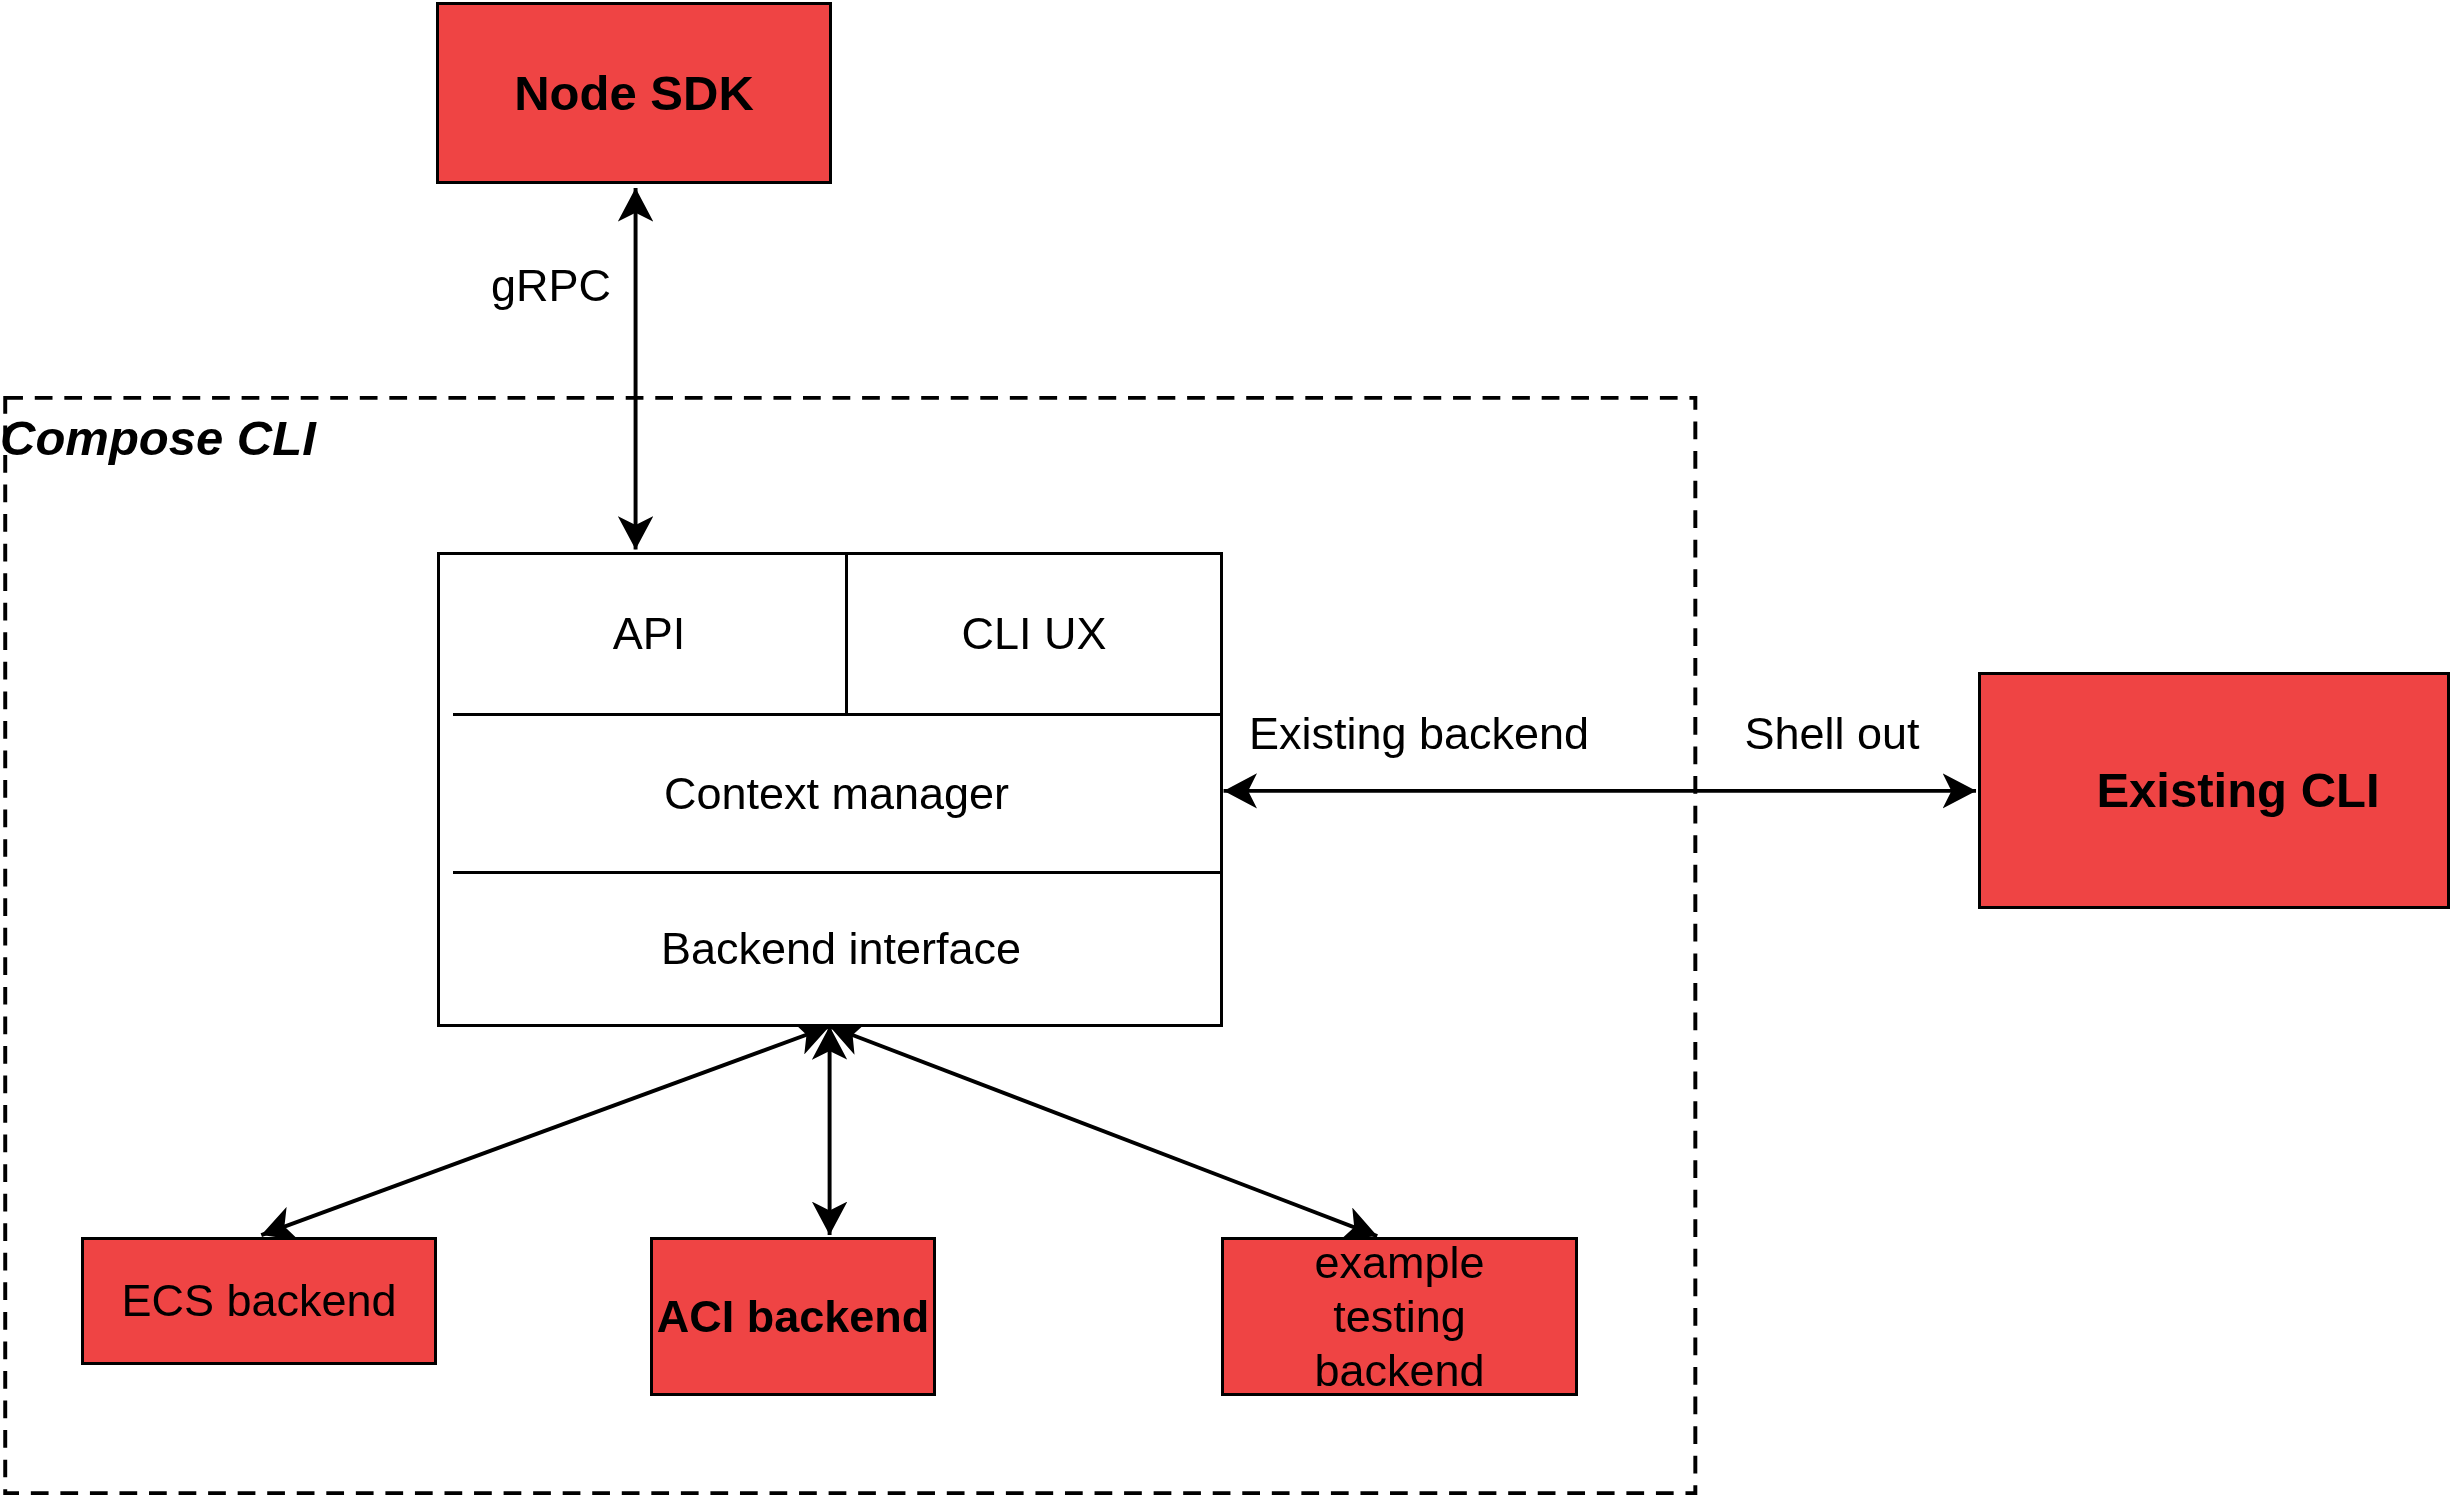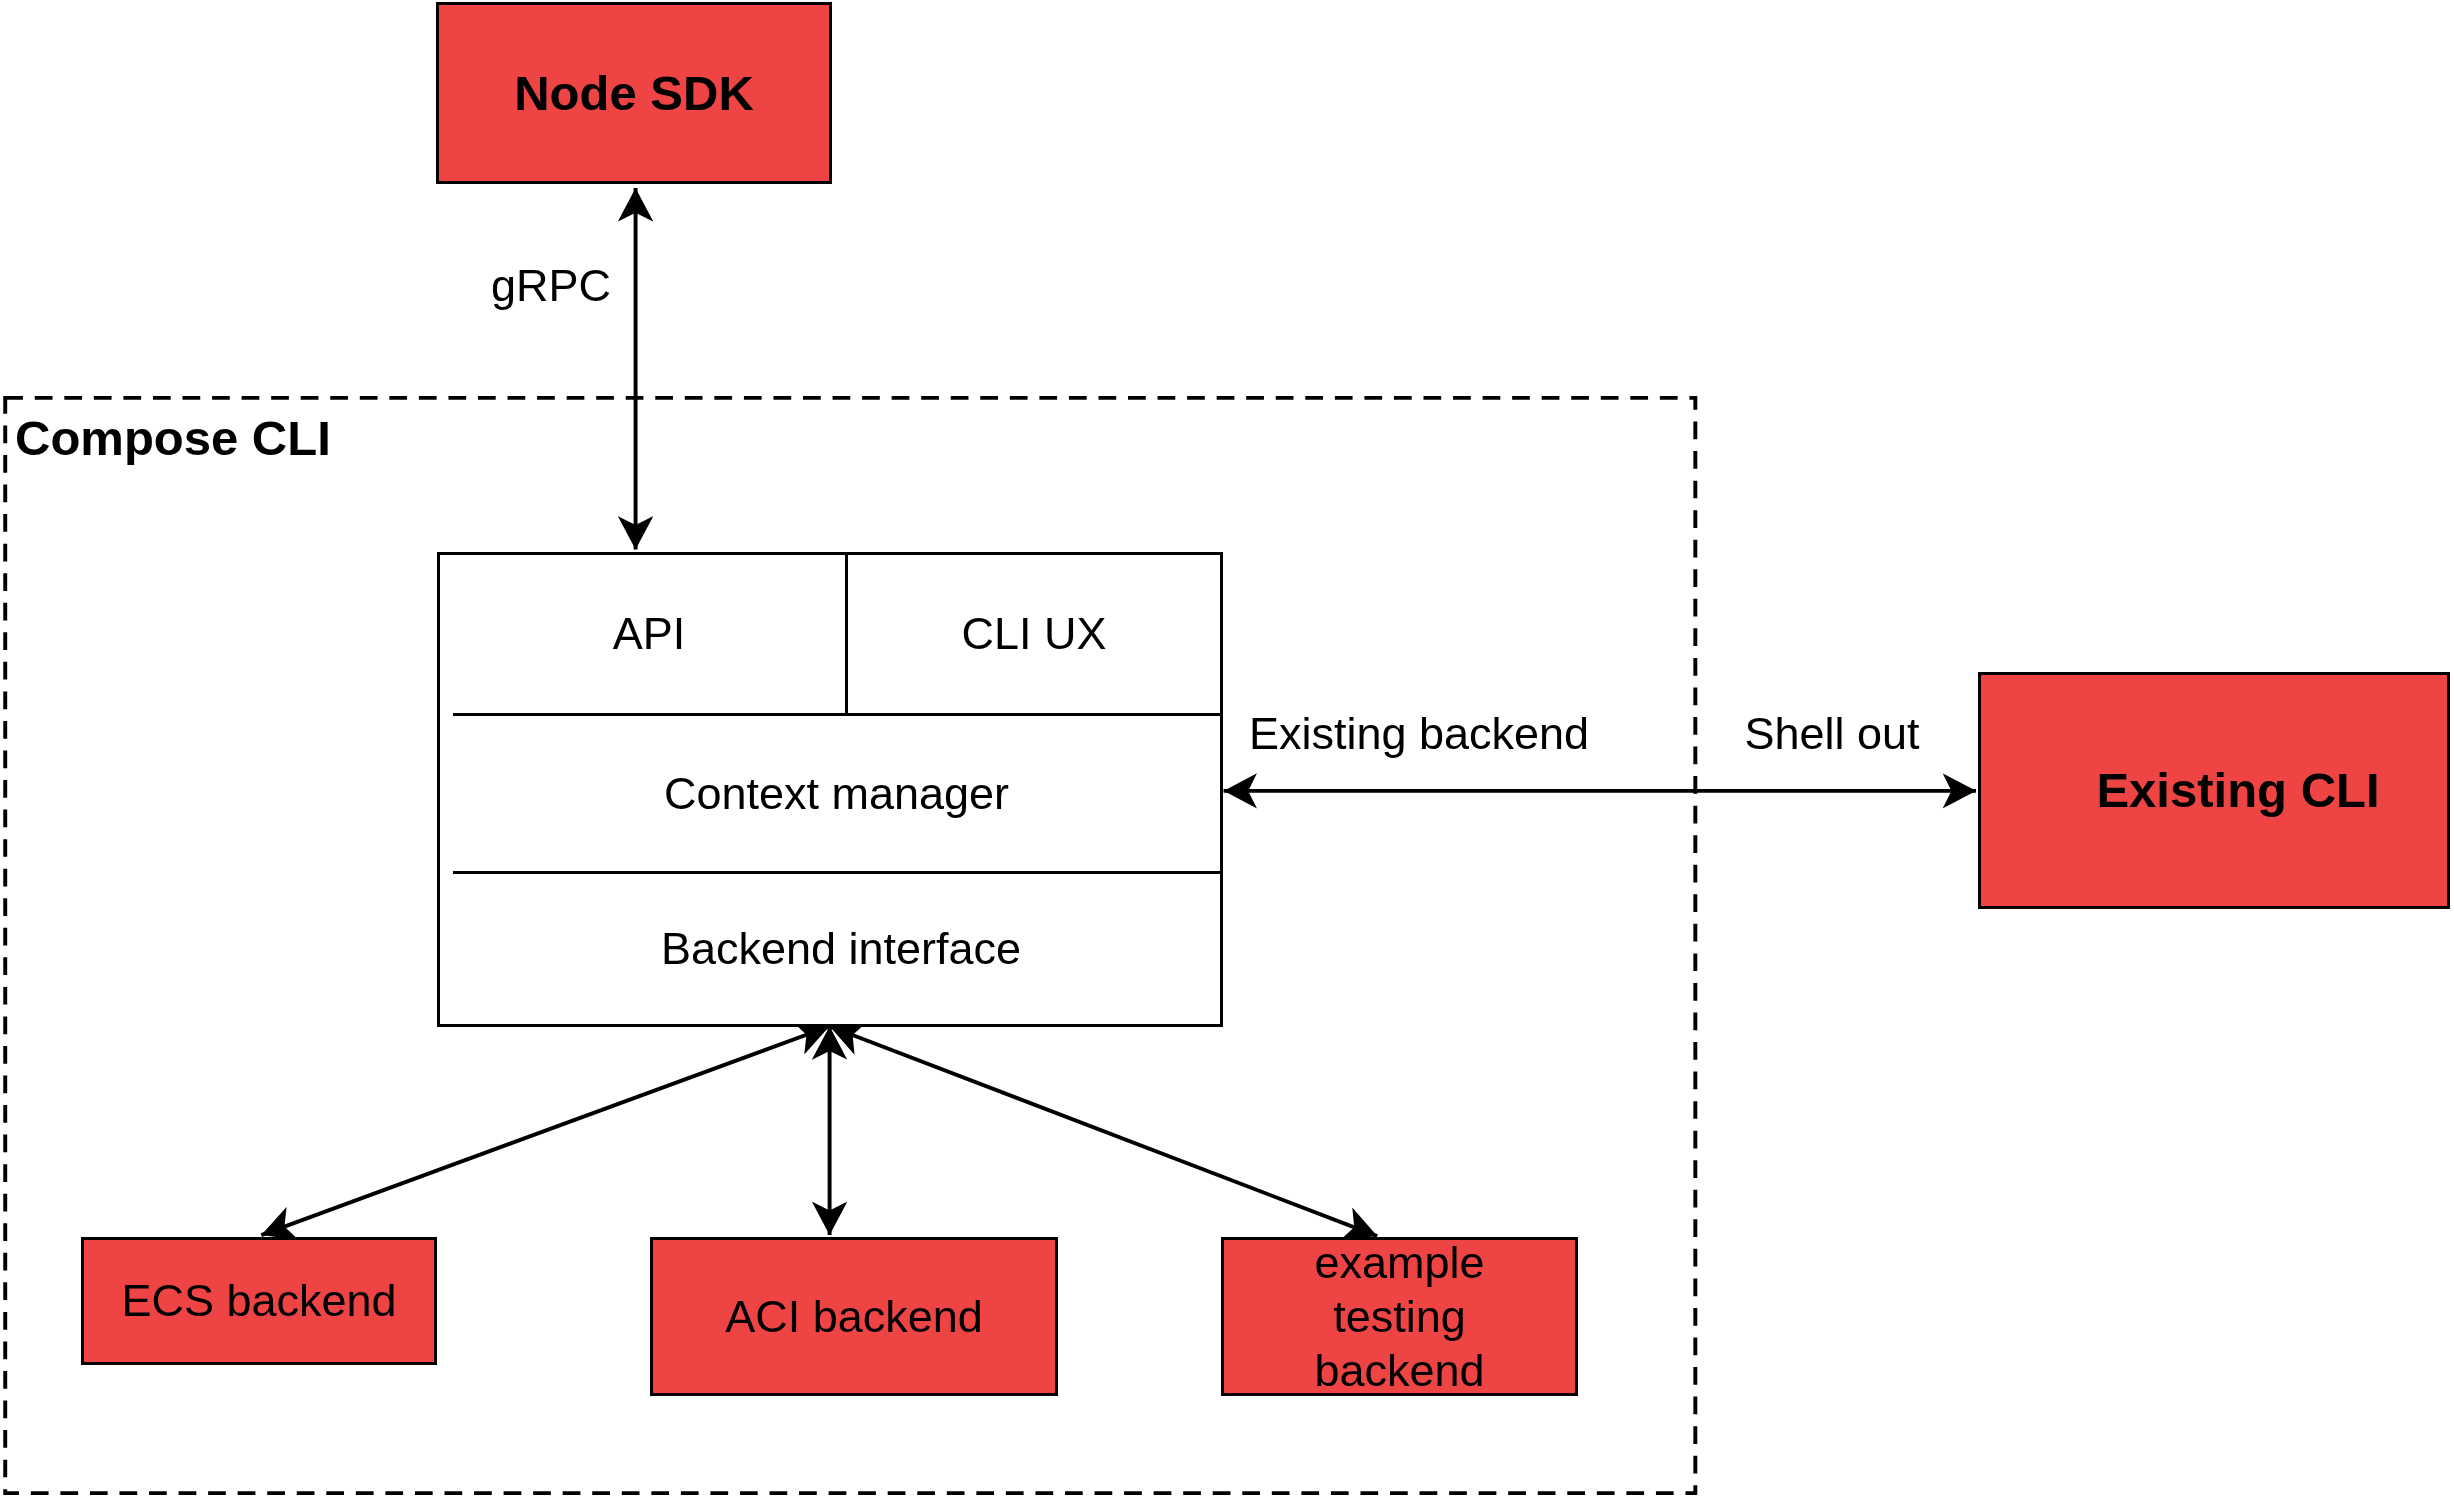--- a/index.html
+++ b/index.html
@@ -64,25 +64,26 @@
   .cell-fill { flex: 1; }
   .edge-label {
     position: absolute;
     transform: translate(-50%, -50%);
     font-size: 45px;
     white-space: nowrap;
     background: transparent;
   }
   .container-label {
     position: absolute;
-    left: 15px;
+    left: 0;
     top: 410px;
     font-size: 49px;
     font-weight: 700;
     white-space: nowrap;
+    font-style: italic;
   }
 </style>
 </head>
 <body>
 
 <div id="canvas">
 
   <svg id="edge-layer" viewBox="0 0 2492 1524" xmlns="http://www.w3.org/2000/svg">
     <defs>
       <marker id="arrow" viewBox="0 0 34 36" markerWidth="34" markerHeight="36" refX="34" refY="18" markerUnits="userSpaceOnUse" orient="auto-start-reverse">
@@ -127,21 +128,21 @@
   </div>
 
   <div class="box bold" style="left:1978px; top:672px; width:472px; height:237px;padding-left:48px;">
     <span>Existing CLI</span>
   </div>
 
   <div class="box" style="left:81px; top:1237px; width:356px; height:128px;">
     <span>ECS backend</span>
   </div>
 
-  <div class="box" style="left:650px; top:1237px; width:408px; height:159px;">
+  <div class="box" style="left:650px; top:1237px; width:286px; height:159px;font-weight:bold;">
     <span>ACI backend</span>
   </div>
 
   <div class="box" style="left:1221px; top:1237px; width:357px; height:159px; padding:0 29.6px;">
     <span>example testing backend</span>
   </div>
 
   <div class="edge-label" style="left:551px; top:286px;">gRPC</div>
   <div class="edge-label" style="left:1419px; top:734px;">Existing backend</div>
   <div class="edge-label" style="left:1832px; top:734px;">Shell out</div>

